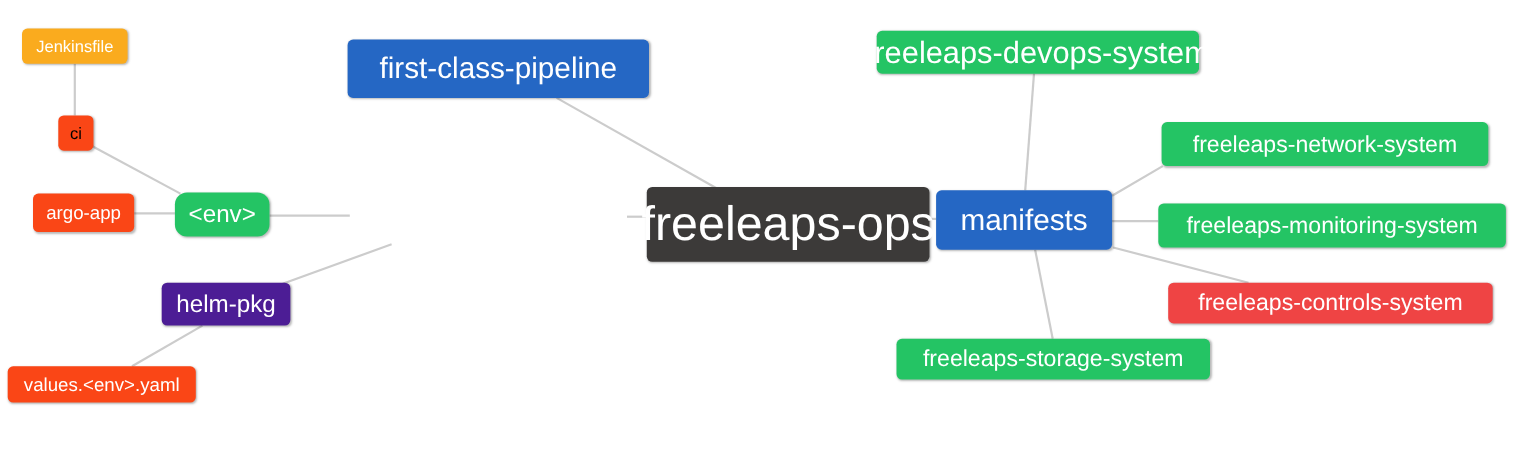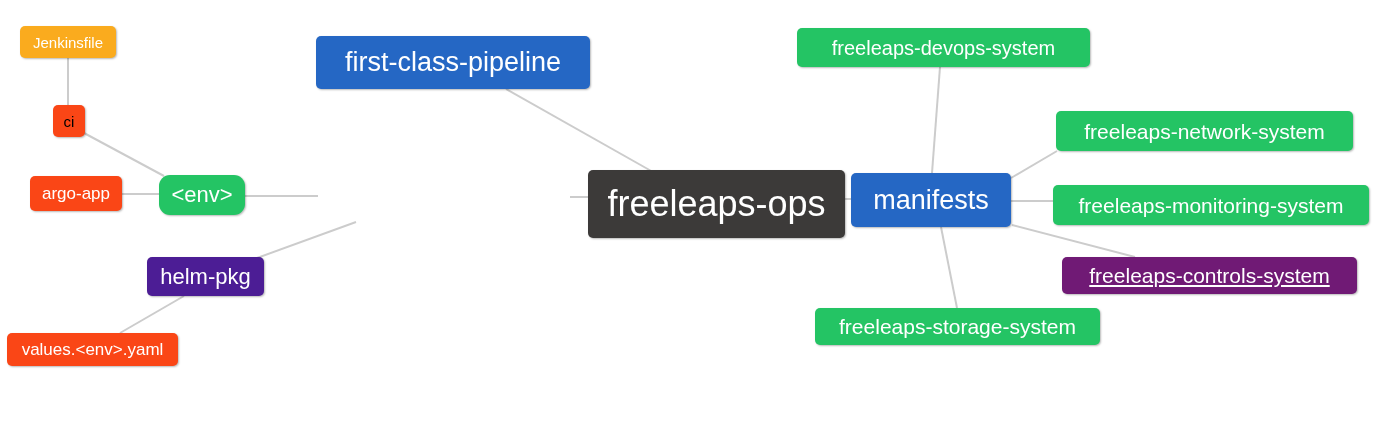--- a/index.html
+++ b/index.html
@@ -39,21 +39,21 @@
     <line class="edge" x1="941" y1="227" x2="957" y2="308" stroke="#CCCCCC"></line>
   </svg>
 
   <div class="node" style="left: 20px; top: 26px; width: 96px; height: 32px; font-size: 15px; background: rgb(250, 171, 30); color: rgb(255, 255, 255);">Jenkinsfile</div>
   <div class="node" style="left: 53px; top: 105px; width: 32px; height: 32px; font-size: 15px; background: rgb(250, 70, 22); color: #000000;">ci</div>
   <div class="node" style="left: 30px; top: 176px; width: 92px; height: 35px; font-size: 17px; background: rgb(250, 70, 22); color: rgb(255, 255, 255);">argo-app</div>
   <div class="node" style="left: 159px; top: 175px; width: 86px; height: 40px; font-size: 22px; background: rgb(36, 196, 100); color: rgb(255, 255, 255); border-radius: 11px;">&lt;env&gt;</div>
   <div class="node" style="left: 147px; top: 257px; width: 117px; height: 39px; font-size: 22px; background: #4c1d95; color: rgb(255, 255, 255);">helm-pkg</div>
   <div class="node" style="left: 7px; top: 333px; width: 171px; height: 33px; font-size: 17px; background: rgb(250, 70, 22); color: rgb(255, 255, 255);">values.&lt;env&gt;.yaml</div>
   <div class="node" style="left: 316px; top: 36px; width: 274px; height: 53px; font-size: 27px; background: rgb(37, 103, 196); color: rgb(255, 255, 255);">first-class-pipeline</div>
-  <div class="node" style="left: 588px; top: 170px; width: 257px; height: 68px; font-size: 36px; background: rgb(60, 58, 57); color: rgb(255, 255, 255);">freeleaps-ops</div>
+  <div class="node" style="left: 588px; top: 170px; width: 257px; height: 68px; font-size: 44px; background: rgb(60, 58, 57); color: rgb(255, 255, 255);">freeleaps-ops</div>
   <div class="node" style="left: 851px; top: 173px; width: 160px; height: 54px; font-size: 27px; background: rgb(37, 103, 196); color: rgb(255, 255, 255);">manifests</div>
-  <div class="node" style="left: 797px; top: 28px; width: 293px; height: 39px; font-size: 20px; background: rgb(36, 196, 100); color: rgb(255, 255, 255);">freeleaps-devops-system</div>
+  <div class="node" style="left: 797px; top: 28px; width: 293px; height: 39px; font-size: 28px; background: rgb(36, 196, 100); color: rgb(255, 255, 255);">freeleaps-devops-system</div>
   <div class="node" style="left: 1056px; top: 111px; width: 297px; height: 40px; font-size: 21px; background: rgb(36, 196, 100); color: rgb(255, 255, 255);">freeleaps-network-system</div>
   <div class="node" style="left: 1053px; top: 185px; width: 316px; height: 40px; font-size: 21px; background: rgb(36, 196, 100); color: rgb(255, 255, 255);">freeleaps-monitoring-system</div>
-  <div class="node" style="left: 1062px; top: 257px; width: 295px; height: 37px; font-size: 21px; background: #701a75; color: rgb(255, 255, 255); text-decoration: underline;">freeleaps-controls-system</div>
+  <div class="node" style="left: 1062px; top: 257px; width: 295px; height: 37px; font-size: 21px; background: #ef4444; color: rgb(255, 255, 255);">freeleaps-controls-system</div>
   <div class="node" style="left: 815px; top: 308px; width: 285px; height: 37px; font-size: 21px; background: rgb(36, 196, 100); color: rgb(255, 255, 255);">freeleaps-storage-system</div>
 
 </div>
 
 </body></html>

